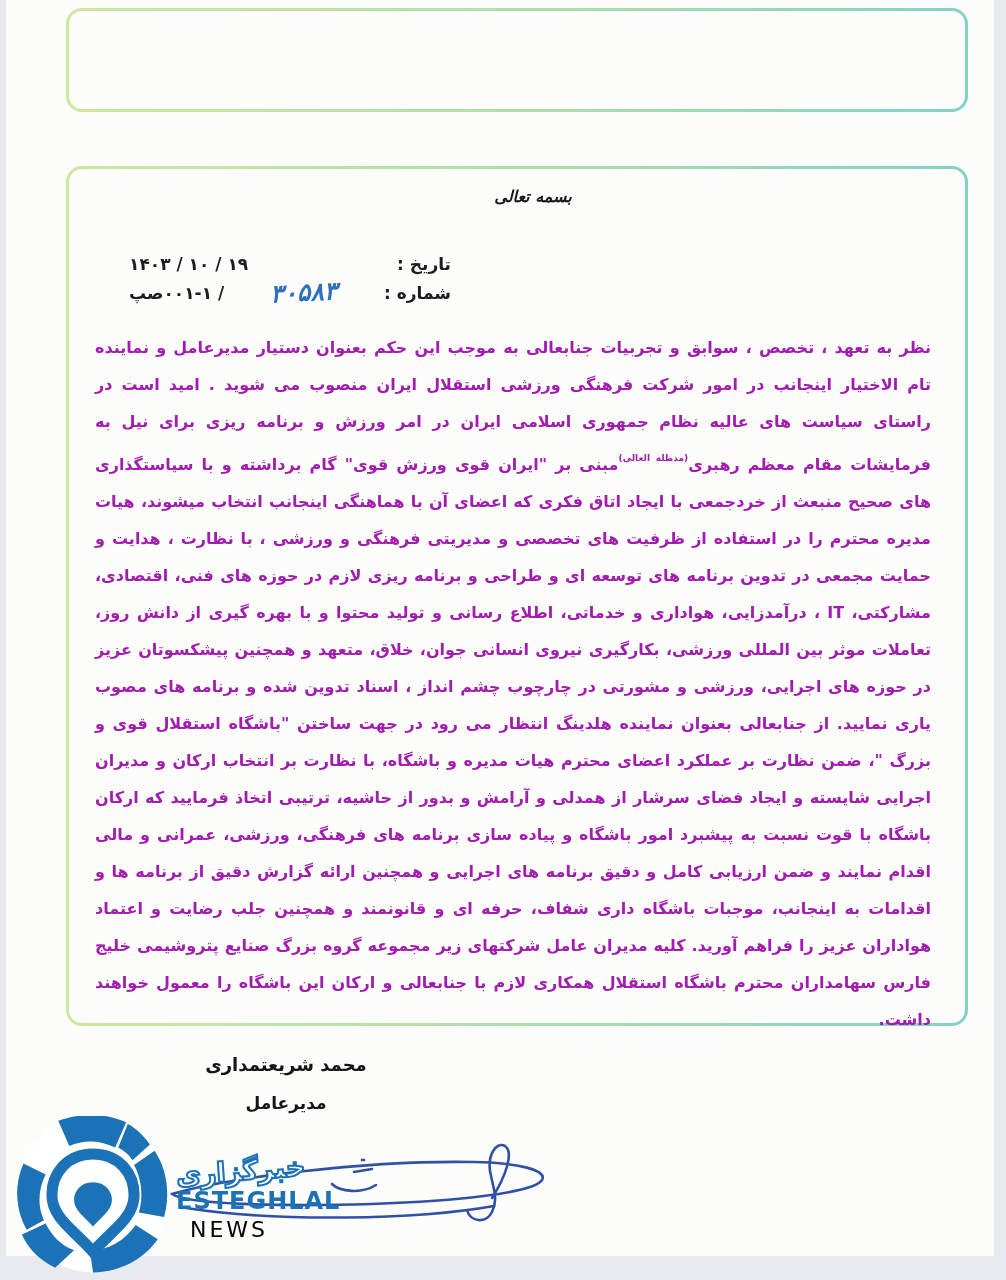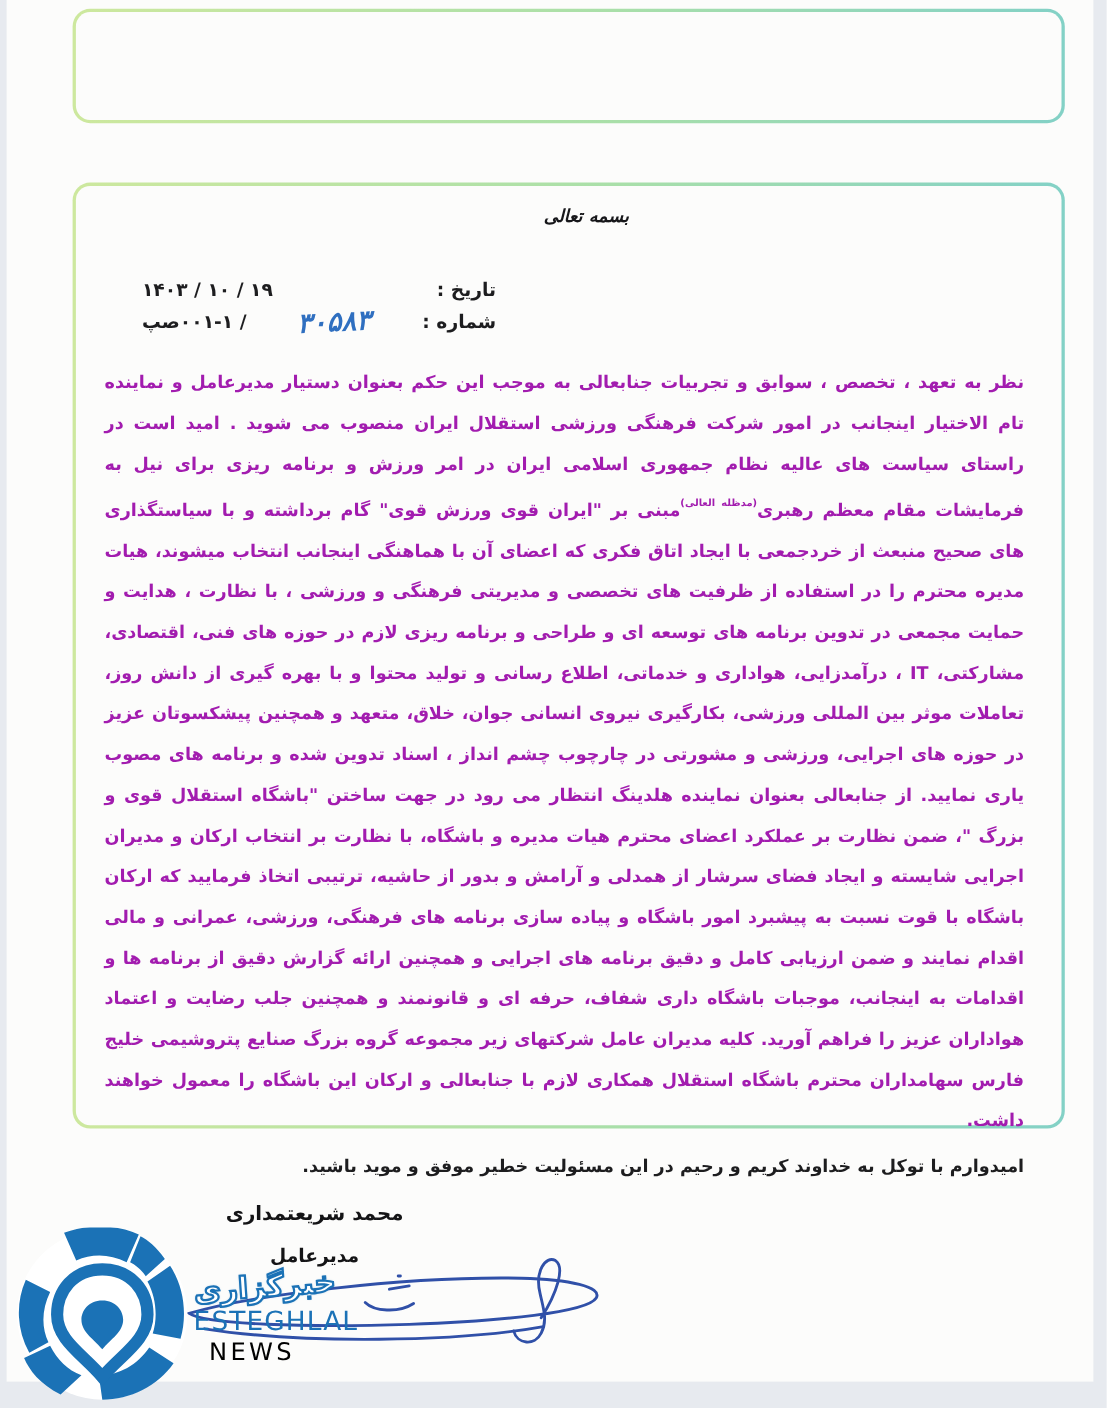--- a/index.html
+++ b/index.html
@@ -87,21 +87,21 @@
   .watermark {
     position:absolute; left:14px; top:1116px; z-index:5;
     display:flex; direction:ltr; align-items:center;
   }
   .wm-text { margin-left:4px; margin-top:6px; }
   .wm-fa {
     color:#ffffff; -webkit-text-stroke:2px #1b72b6;
     text-shadow:0 0 1px #1b72b6, 0 0 2px #1b72b6;
     font-size:27px; font-weight:bold; transform:rotate(-4deg); letter-spacing:1px;
   }
-  .wm-en1 { color:#1b72b6; font-size:24px; font-weight:normal; letter-spacing:1px; margin-top:2px; }
+  .wm-en1 { color:#1b72b6; font-size:24px; font-weight:bold; letter-spacing:1px; margin-top:2px; }
   .wm-en2 { color:#000000; font-size:22px; font-weight:normal; letter-spacing:3px; margin:2px 0 0 14px; }
 </style>
 </head>
 <body>
 
 <div class="stage">
   <div class="page">
 
     <div class="frame frame-top">
       <div class="frame-inner">
@@ -121,21 +121,20 @@
           <div class="meta-row">
             <span class="meta-label">شماره :</span>
             <span class="meta-hand">۳۰۵۸۳</span>
             <span class="meta-value">/ ۰۰۱-۱صپ</span>
           </div>
         </div>
 
 
         <p class="body-par"><span>نظر به تعهد ، تخصص ، سوابق و تجربیات جنابعالی به موجب این حکم بعنوان دستیار مدیرعامل و نماینده تام الاختیار اینجانب در امور شرکت فرهنگی ورزشی استقلال ایران منصوب می شوید . امید است در راستای سیاست های عالیه نظام جمهوری اسلامی ایران در امر ورزش و برنامه ریزی برای نیل به فرمایشات مقام معظم رهبری</span><sup>(مدظله العالی)</sup><span>مبنی بر "ایران قوی ورزش قوی" گام برداشته و با سیاستگذاری های صحیح منبعث از خردجمعی با ایجاد اتاق فکری که اعضای آن با هماهنگی اینجانب انتخاب میشوند، هیات مدیره محترم را در استفاده از ظرفیت های تخصصی و مدیریتی فرهنگی و ورزشی ، با نظارت ، هدایت و حمایت مجمعی در تدوین برنامه های توسعه ای و طراحی و برنامه ریزی لازم در حوزه های فنی، اقتصادی، مشارکتی، IT ، درآمدزایی، هواداری و خدماتی، اطلاع رسانی و تولید محتوا و با بهره گیری از دانش روز، تعاملات موثر بین المللی ورزشی، بکارگیری نیروی انسانی جوان، خلاق، متعهد و همچنین پیشکسوتان عزیز در حوزه های اجرایی، ورزشی و مشورتی در چارچوب چشم انداز ، اسناد تدوین شده و برنامه های مصوب یاری نمایید. از جنابعالی بعنوان نماینده هلدینگ انتظار می رود در جهت ساختن "باشگاه استقلال قوی و بزرگ "، ضمن نظارت بر عملکرد اعضای محترم هیات مدیره و باشگاه، با نظارت بر انتخاب ارکان و مدیران اجرایی شایسته و ایجاد فضای سرشار از همدلی و آرامش و بدور از حاشیه، ترتیبی اتخاذ فرمایید که ارکان باشگاه با قوت نسبت به پیشبرد امور باشگاه و پیاده سازی برنامه های فرهنگی، ورزشی، عمرانی و مالی اقدام نمایند و ضمن ارزیابی کامل و دقیق برنامه های اجرایی و همچنین ارائه گزارش دقیق از برنامه ها و اقدامات به اینجانب، موجبات باشگاه داری شفاف، حرفه ای و قانونمند و همچنین جلب رضایت و اعتماد هواداران عزیز را فراهم آورید. کلیه مدیران عامل شرکتهای زیر مجموعه گروه بزرگ صنایع پتروشیمی خلیج فارس سهامداران محترم باشگاه استقلال همکاری لازم با جنابعالی و ارکان این باشگاه را معمول خواهند داشت.</span></p>
 
-        <p class="closing">امیدوارم با توکل به خداوند کریم و رحیم در این مسئولیت خطیر موفق و موید باشید.</p>
 
         <div class="sig-block">
           <div class="sig-name">محمد شریعتمداری</div>
           <div class="sig-role">مدیرعامل</div>
         </div>
 
       </div>
     </div>
 
     <svg class="signature-ink" width="420" height="96" viewBox="0 0 420 96">

